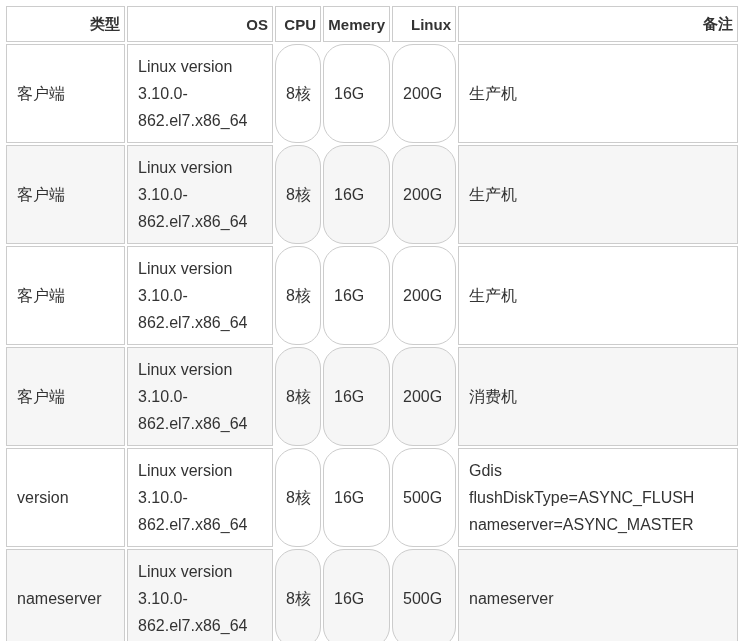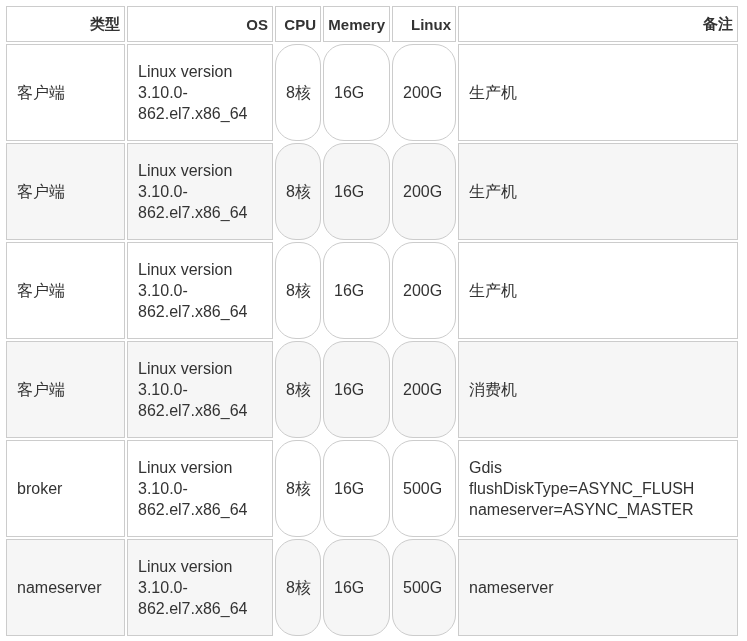--- a/index.html
+++ b/index.html
@@ -29,21 +29,21 @@
     font-size: 15px;
     font-weight: bold;
     text-align: right;
     vertical-align: middle;
     padding: 4px;
     color: #333333;
   }
   td {
     height: 97px;
     font-size: 16px;
-    line-height: 21px;
+    line-height: 27px;
     padding: 8px 4px 8px 10px;
     vertical-align: middle;
     text-align: left;
     color: #333333;
   }
   tbody tr:nth-child(even) td {
     background: #f6f6f6;
   }
   td.cell-cpu, td.cell-memory, td.cell-disk {
     white-space: nowrap;
@@ -102,21 +102,21 @@
     </tr>
     <tr>
       <td class="cell-type">客户端</td>
       <td class="cell-os">Linux version 3.10.0-862.el7.x86_64</td>
       <td class="cell-cpu">8核</td>
       <td class="cell-memory">16G</td>
       <td class="cell-disk">200G</td>
       <td class="cell-remark">消费机</td>
     </tr>
     <tr>
-      <td class="cell-type">broker</td>
+      <td class="cell-type">version</td>
       <td class="cell-os">Linux version 3.10.0-862.el7.x86_64</td>
       <td class="cell-cpu">8核</td>
       <td class="cell-memory">16G</td>
       <td class="cell-disk">500G</td>
       <td class="cell-remark">Gdis
 flushDiskType=ASYNC_FLUSH
 nameserver=ASYNC_MASTER</td>
     </tr>
     <tr>
       <td class="cell-type">nameserver</td>

